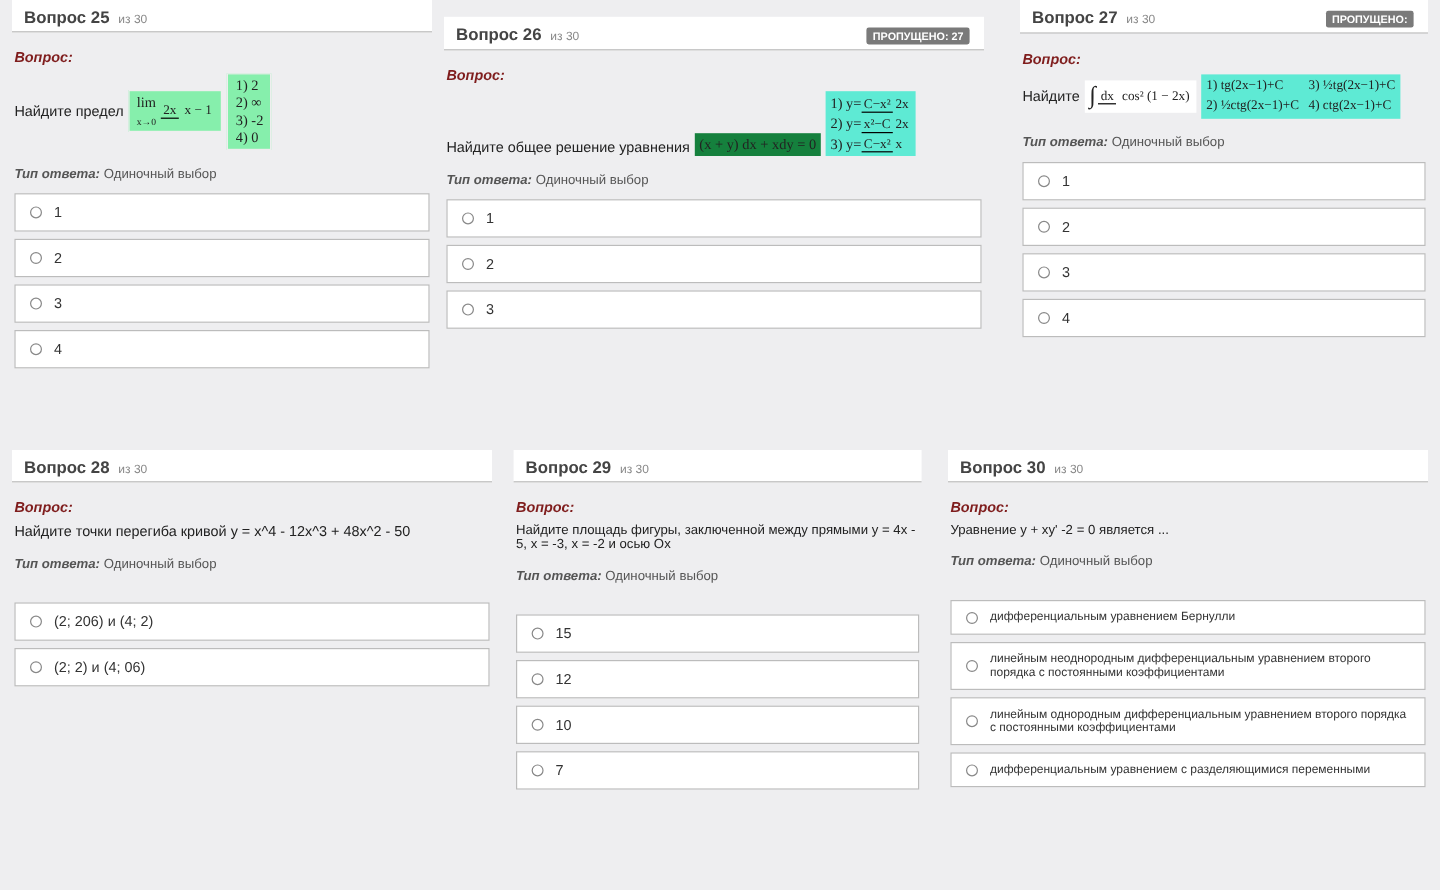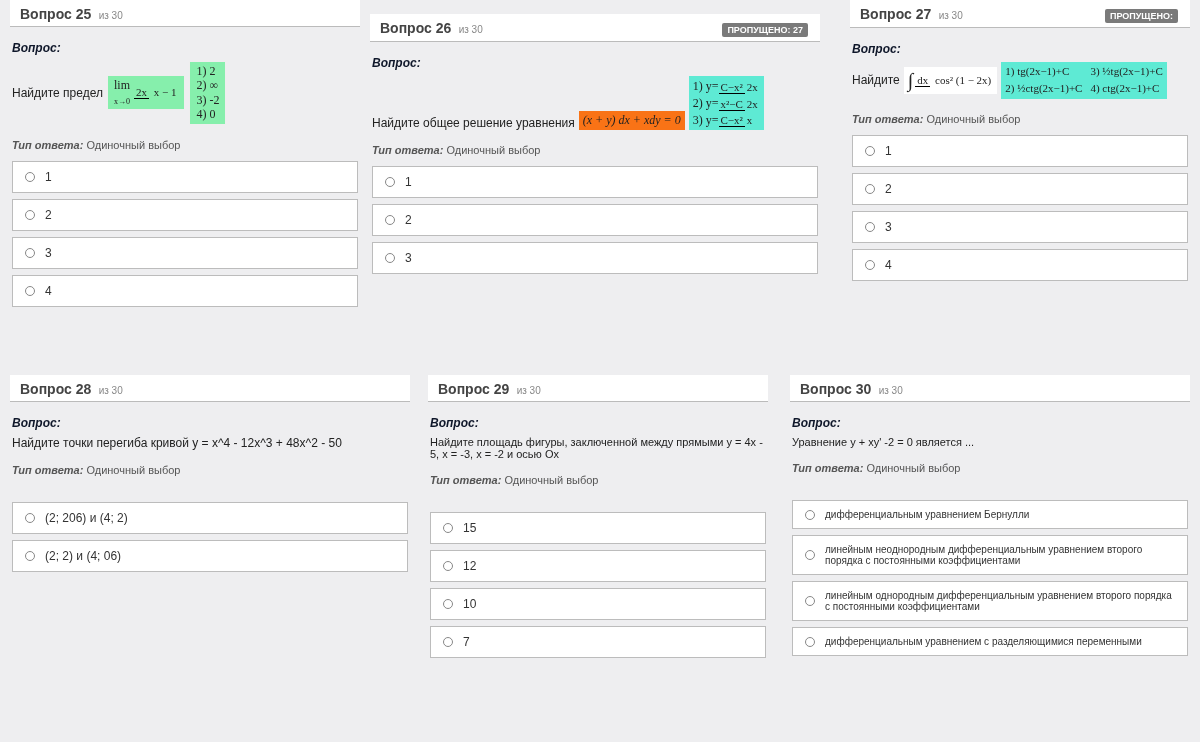--- a/index.html
+++ b/index.html
@@ -44,21 +44,21 @@
     padding: 2px 5px;
     border-radius: 2px;
   }
   .body {
     padding: 14px 12px 6px 12px;
   }
   .label {
     font-weight: bold;
     font-style: italic;
     font-size: 12px;
-    color: #0f172a;
+    color: #7f1d1d;
     margin-bottom: 6px;
   }
   .prompt-line {
     display: flex;
     align-items: center;
     flex-wrap: wrap;
     font-size: 12px;
     color: #222;
     margin-bottom: 10px;
     gap: 4px;
@@ -169,21 +169,21 @@
     <div>
       <span class="q-num">Вопрос 26</span>
       <span class="q-of"><span>из</span> <span>30</span></span>
     </div>
     <span class="skip-badge"><span>ПРОПУЩЕНО:</span> <span>27</span></span>
   </div>
   <div class="body">
     <div class="label">Вопрос:</div>
     <div class="prompt-line" style="align-items:flex-end;">
       <span>Найдите общее решение уравнения</span>
-      <span class="serif" style="background:#f97316;padding:2px 4px;font-style:italic;">(x + y) dx + xdy = 0</span>
+      <span class="serif" style="background:#15803d;padding:2px 4px;">(x + y) dx + xdy = 0</span>
       <span class="answers-block" style="display:inline-block;">
         <div><span>1)</span> y=<span class="frac"><span class="n">C−x²</span><span class="d">2x</span></span></div>
         <div><span>2)</span> y=<span class="frac"><span class="n">x²−C</span><span class="d">2x</span></span></div>
         <div><span>3)</span> y=<span class="frac"><span class="n">C−x²</span><span class="d">x</span></span></div>
       </span>
     </div>
     <div class="ans-type"><b>Тип ответа:</b> <span>Одиночный выбор</span></div>
     <div class="options">
       <div class="opt">
           <span class="radio"></span>

